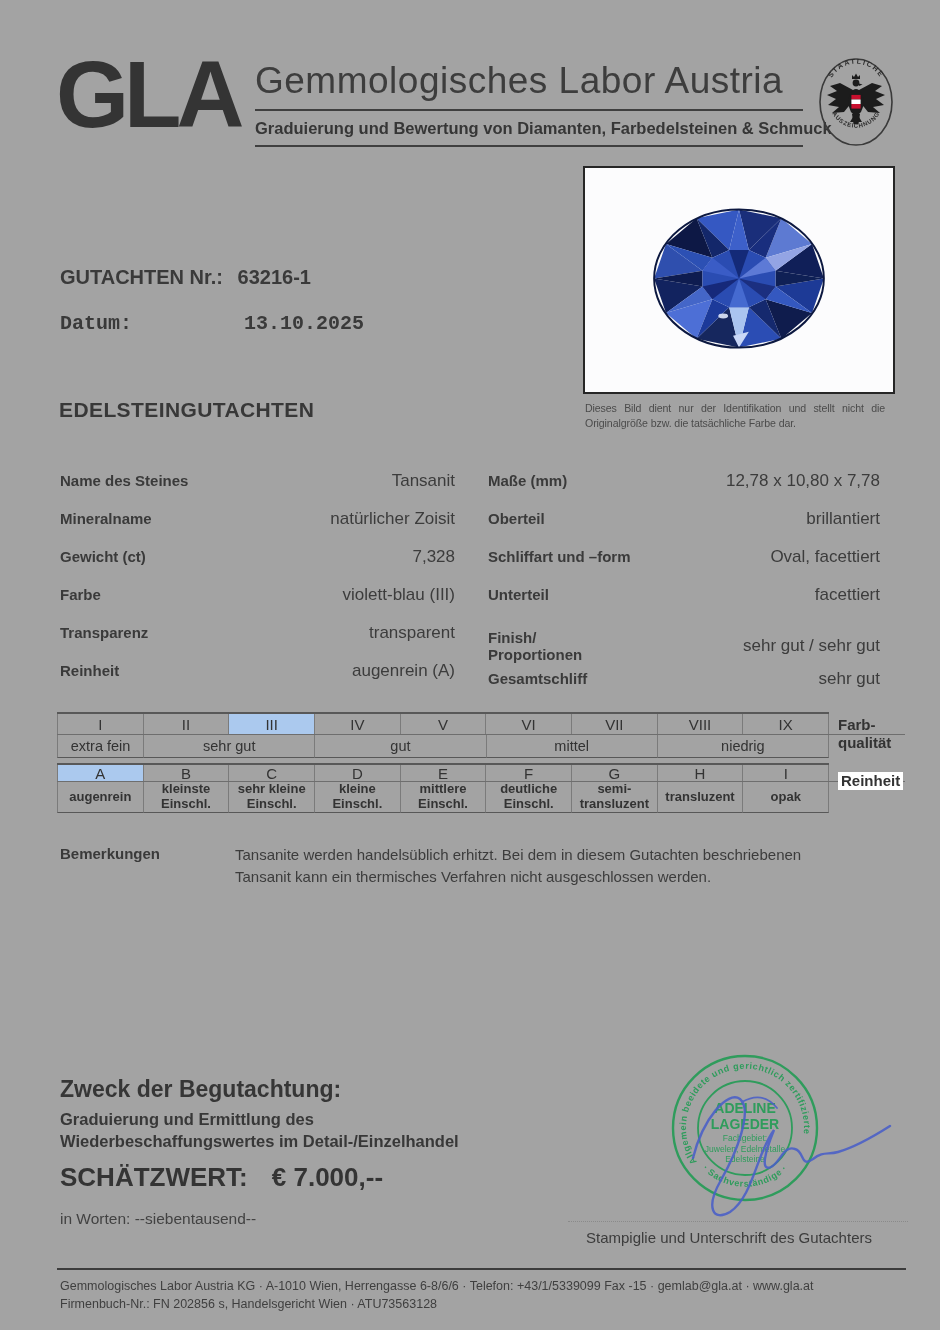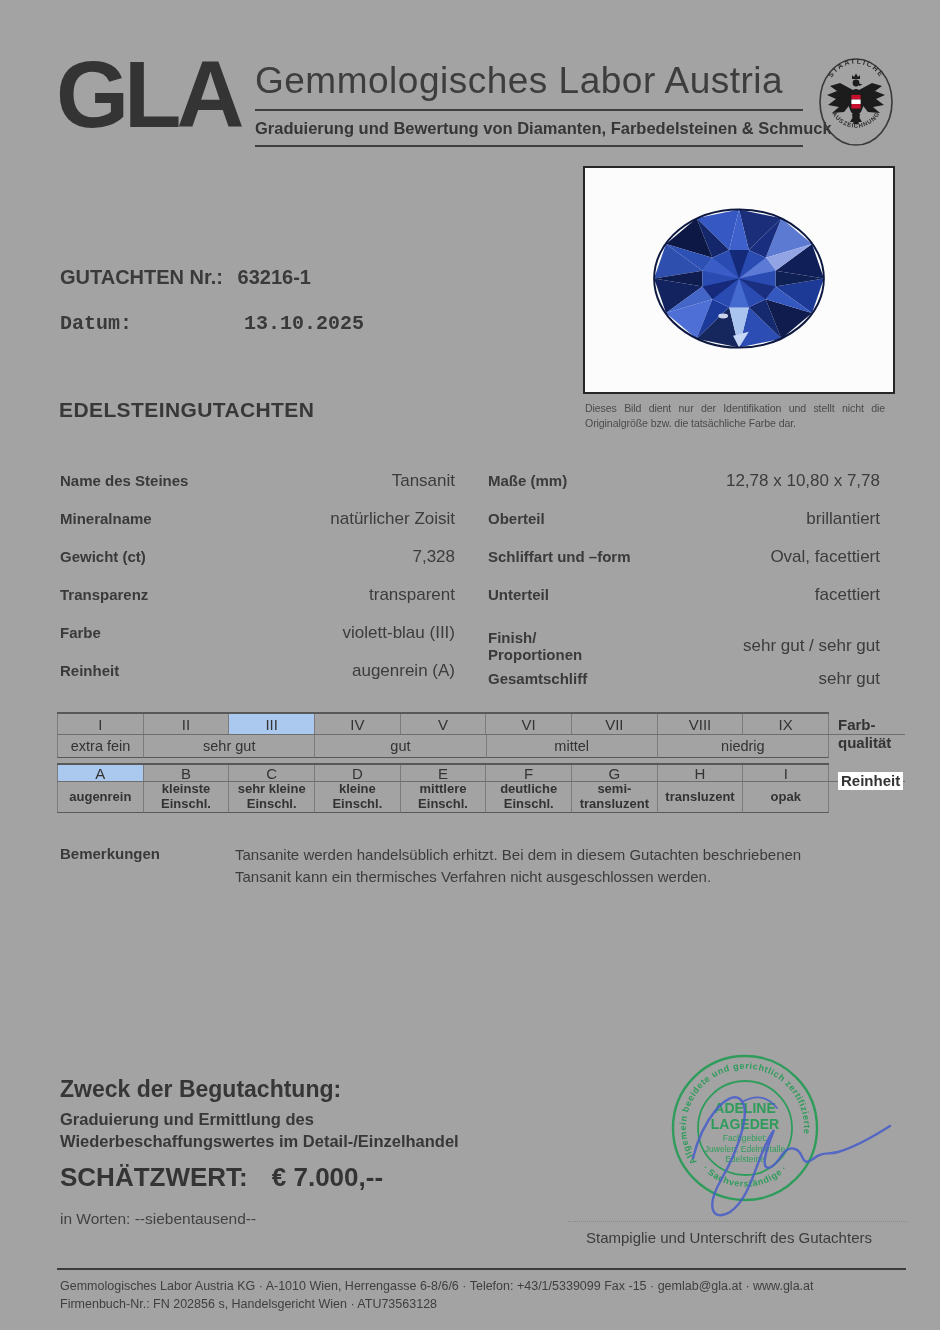--- a/index.html
+++ b/index.html
@@ -183,26 +183,26 @@
     </div>
     <div class="spec-row">
       <span class="spec-label">Mineralname</span>
       <span class="spec-value">natürlicher Zoisit</span>
     </div>
     <div class="spec-row">
       <span class="spec-label">Gewicht (ct)</span>
       <span class="spec-value">7,328</span>
     </div>
     <div class="spec-row">
+      <span class="spec-label">Farbe</span>
+      <span class="spec-value">violett-blau (III)</span>
+    </div>
+    <div class="spec-row">
       <span class="spec-label">Transparenz</span>
       <span class="spec-value">transparent</span>
-    </div>
-    <div class="spec-row">
-      <span class="spec-label">Farbe</span>
-      <span class="spec-value">violett-blau (III)</span>
     </div>
     <div class="spec-row">
       <span class="spec-label">Reinheit</span>
       <span class="spec-value">augenrein (A)</span>
     </div>
   </div>
 
   <div class="spec-col right">
     <div class="spec-row">
       <span class="spec-label">Maße (mm)</span>

